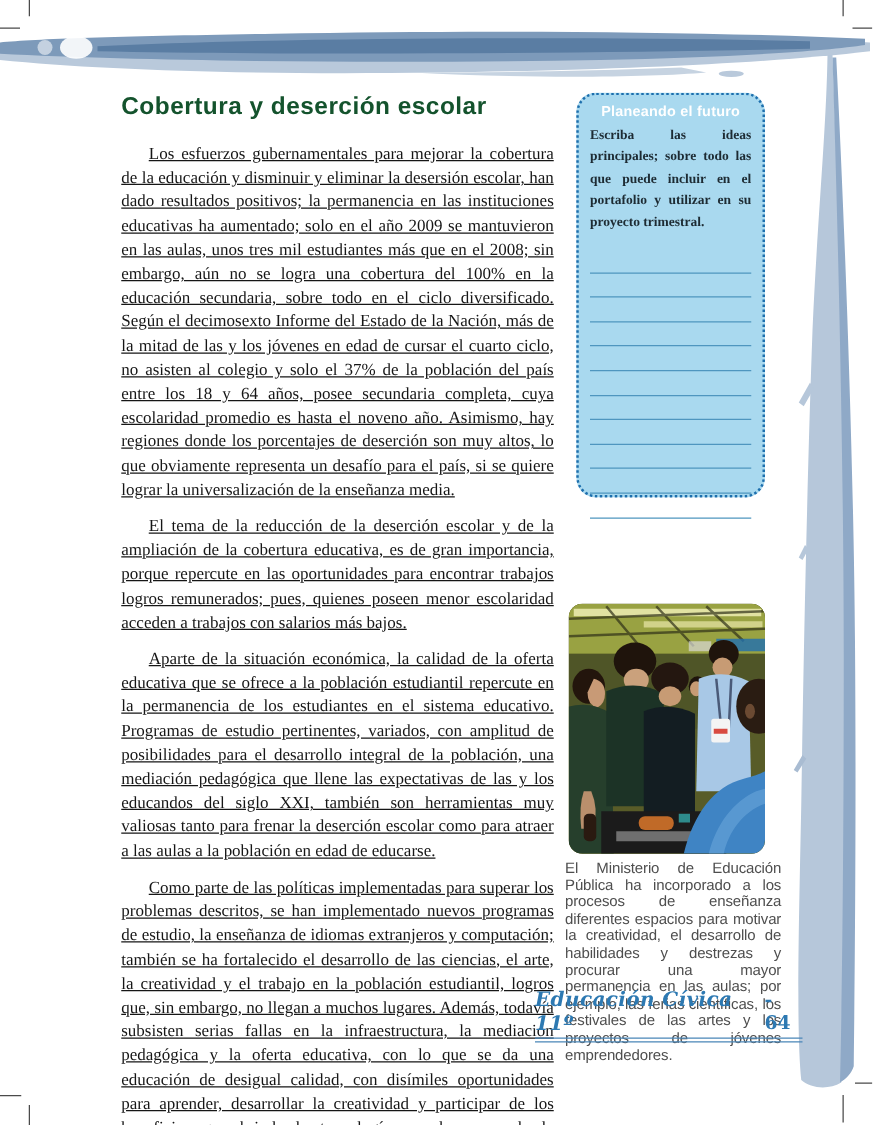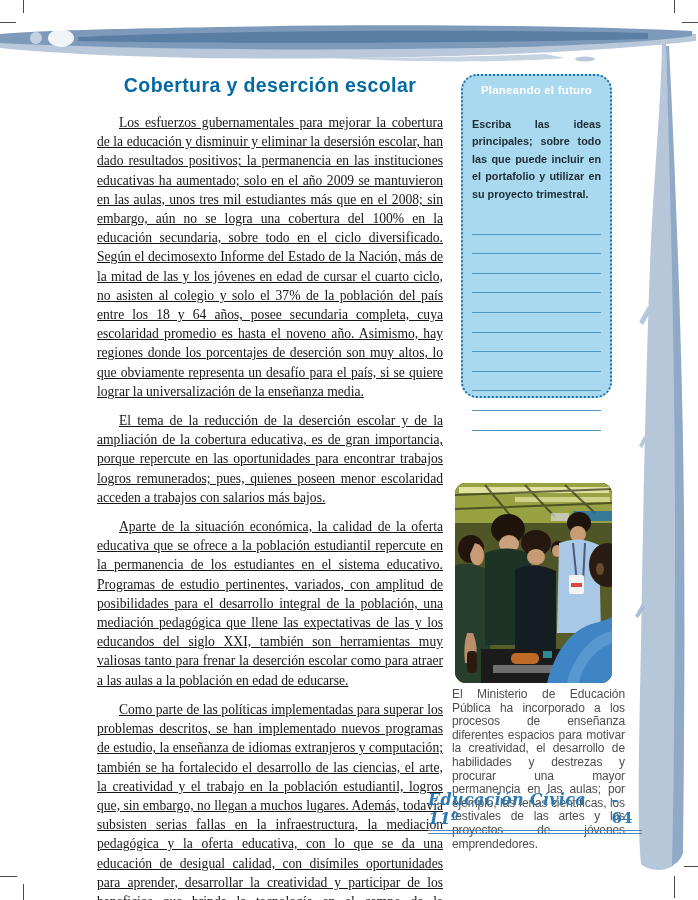--- a/index.html
+++ b/index.html
@@ -9,40 +9,40 @@
   }
   
   .crop{position:absolute;background:#4a4a4a;}
   
   .top-band{position:absolute;left:0;top:16px;width:698px;height:48px;}
   .right-stroke{position:absolute;left:628px;top:44px;width:70px;height:828px;}
   
   .main-col{position:absolute;left:97px;top:74px;width:346px;}
   .page-title{
     font-family:"Liberation Sans", sans-serif;font-weight:bold;
-    font-size:19.5px;letter-spacing:.4px;color:#0369a1;margin:0 0 16px 0;text-align:center;
+    font-size:19.5px;letter-spacing:.4px;color:#14532d;margin:0 0 16px 0;
   }
   .body-text p{
     margin:0 0 10px 0;font-size:13.6px;line-height:19.2px;color:#161616;
     text-align:justify;text-indent:22px;text-decoration:underline;
   }
   
   .note-box{
     position:absolute;left:461px;top:74px;width:151px;height:324px;
     box-sizing:border-box;background:#a9d9ef;border:2px dotted #1d6fad;
     border-radius:16px;padding:7px 9px 10px 9px;
     font-family:"Liberation Sans", sans-serif;
   }
   .note-title{
     text-align:center;color:#ffffff;font-weight:bold;font-size:11.5px;
-    letter-spacing:.2px;margin:1px 0 20px 0;
+    letter-spacing:.2px;margin:1px 0 4px 0;
   }
   .note-body{
     font-size:10.8px;font-weight:600;color:#1d2b33;line-height:17.4px;
-    text-align:justify;margin:0 0 12px 0;
+    text-align:justify;margin:0 0 12px 0;font-family:Liberation Serif, serif;
   }
   .note-lines{margin-top:2px;}
   .note-line{height:18.6px;border-bottom:1px solid #4f96bf;}
   .note-line:last-child{border-bottom:1px solid #4f96bf;}
   
   .photo{
     position:absolute;left:455px;top:483px;width:157px;height:200px;
     border-radius:11px;overflow:hidden;background:#6b7030;
   }
   .photo svg{display:block;}

